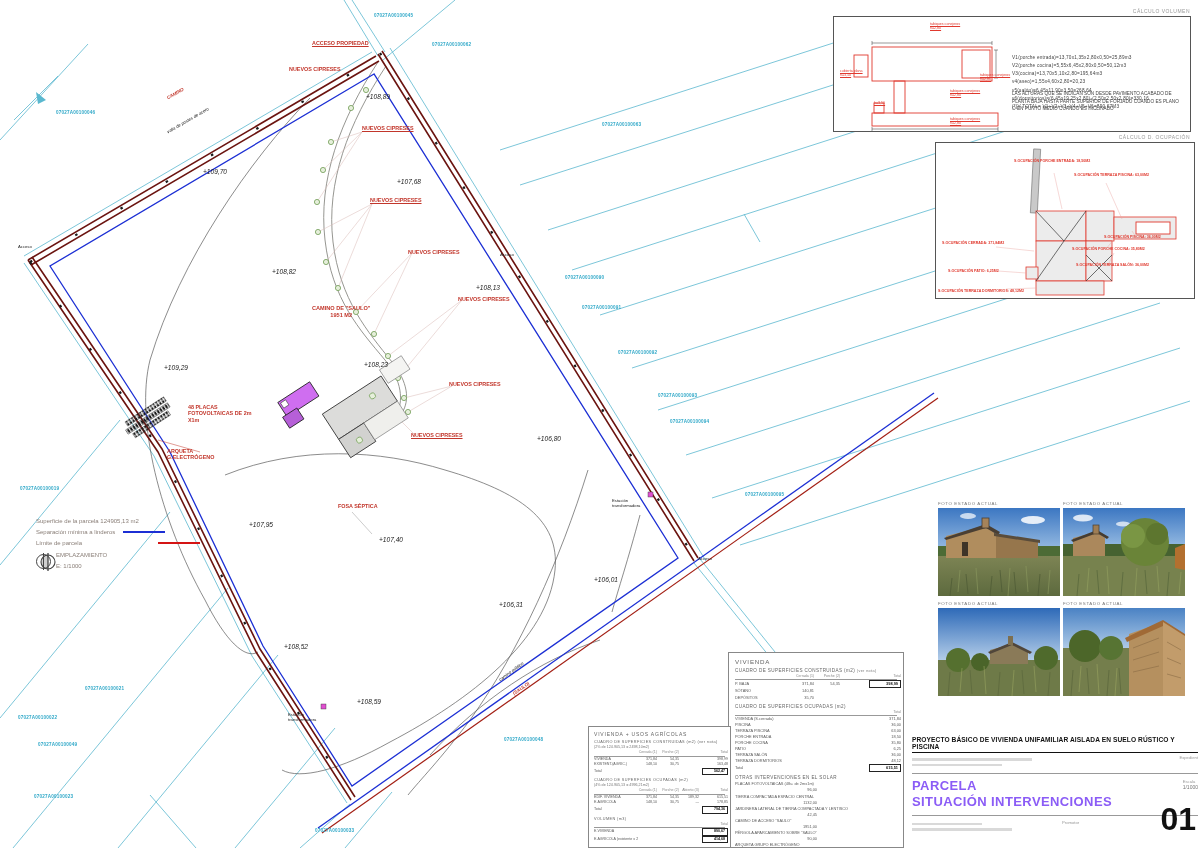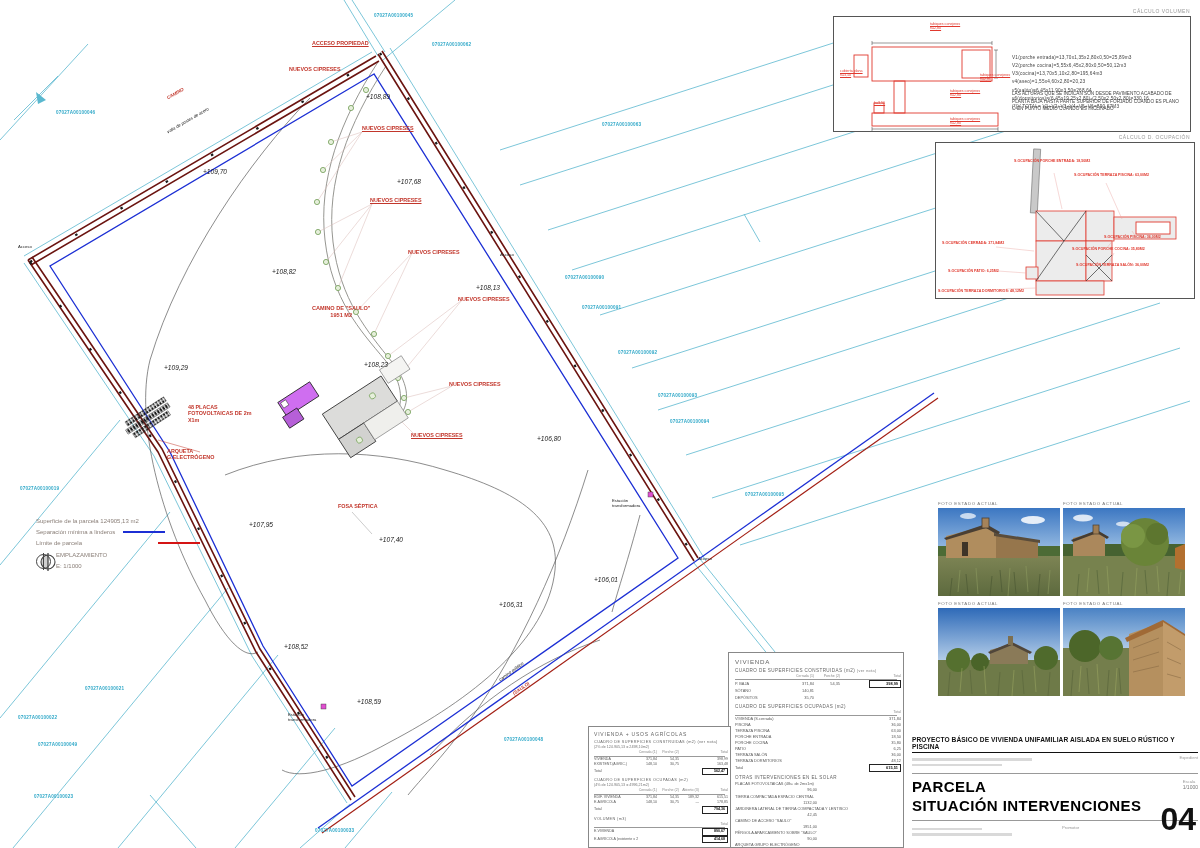--- a/index.html
+++ b/index.html
@@ -53,21 +53,21 @@
   .trow .tot{text-align:right;}
   .trow .note{font-size:3.4px;color:#888;padding-left:3px;}
   
   .tblock{position:absolute;left:912px;top:736px;width:286px;height:108px;font-family:"Liberation Sans",sans-serif;}
   .tb-project{font-size:6.6px;font-weight:bold;color:#111;border-bottom:1.6px solid #111;
               padding-bottom:2px;letter-spacing:.1px;}
   .tb-faint{background:#d9d9d9;height:2.5px;margin:3px 0;}
   .tb-rule{border-top:.8px solid #999;margin:4px 0;}
   .tb-label{font-size:4.2px;color:#999;}
   .tb-scale{font-size:5px;color:#777;}
-  .tb-sheetname{font-size:15px;font-weight:bold;color:#000000;line-height:1.25;letter-spacing:.4px;}
+  .tb-sheetname{font-size:13px;font-weight:bold;color:#8b5cf6;line-height:1.25;letter-spacing:.4px;}
   .tb-num{position:absolute;right:2px;bottom:6px;font-size:32px;font-weight:bold;color:#111;}
 </style>
 </head>
 <body>
 
 <div class="sheet">
 
   <svg class="layer" viewBox="0 0 1200 848">
     <defs>
       <pattern id="solar" width="3.2" height="5" patternUnits="userSpaceOnUse">
@@ -765,16 +765,16 @@
       </div>
     </div>
     <div class="tb-rule"></div>
     <div style="display:flex;gap:30px;align-items:flex-start">
       <div style="width:120px">
         <div class="tb-faint" style="width:70px"></div>
         <div class="tb-faint" style="width:100px"></div>
       </div>
       <div class="tb-label">Promotor</div>
     </div>
-    <div class="tb-num">04</div>
+    <div class="tb-num">01</div>
   </div>
 
 </div>
 
 </body></html>

